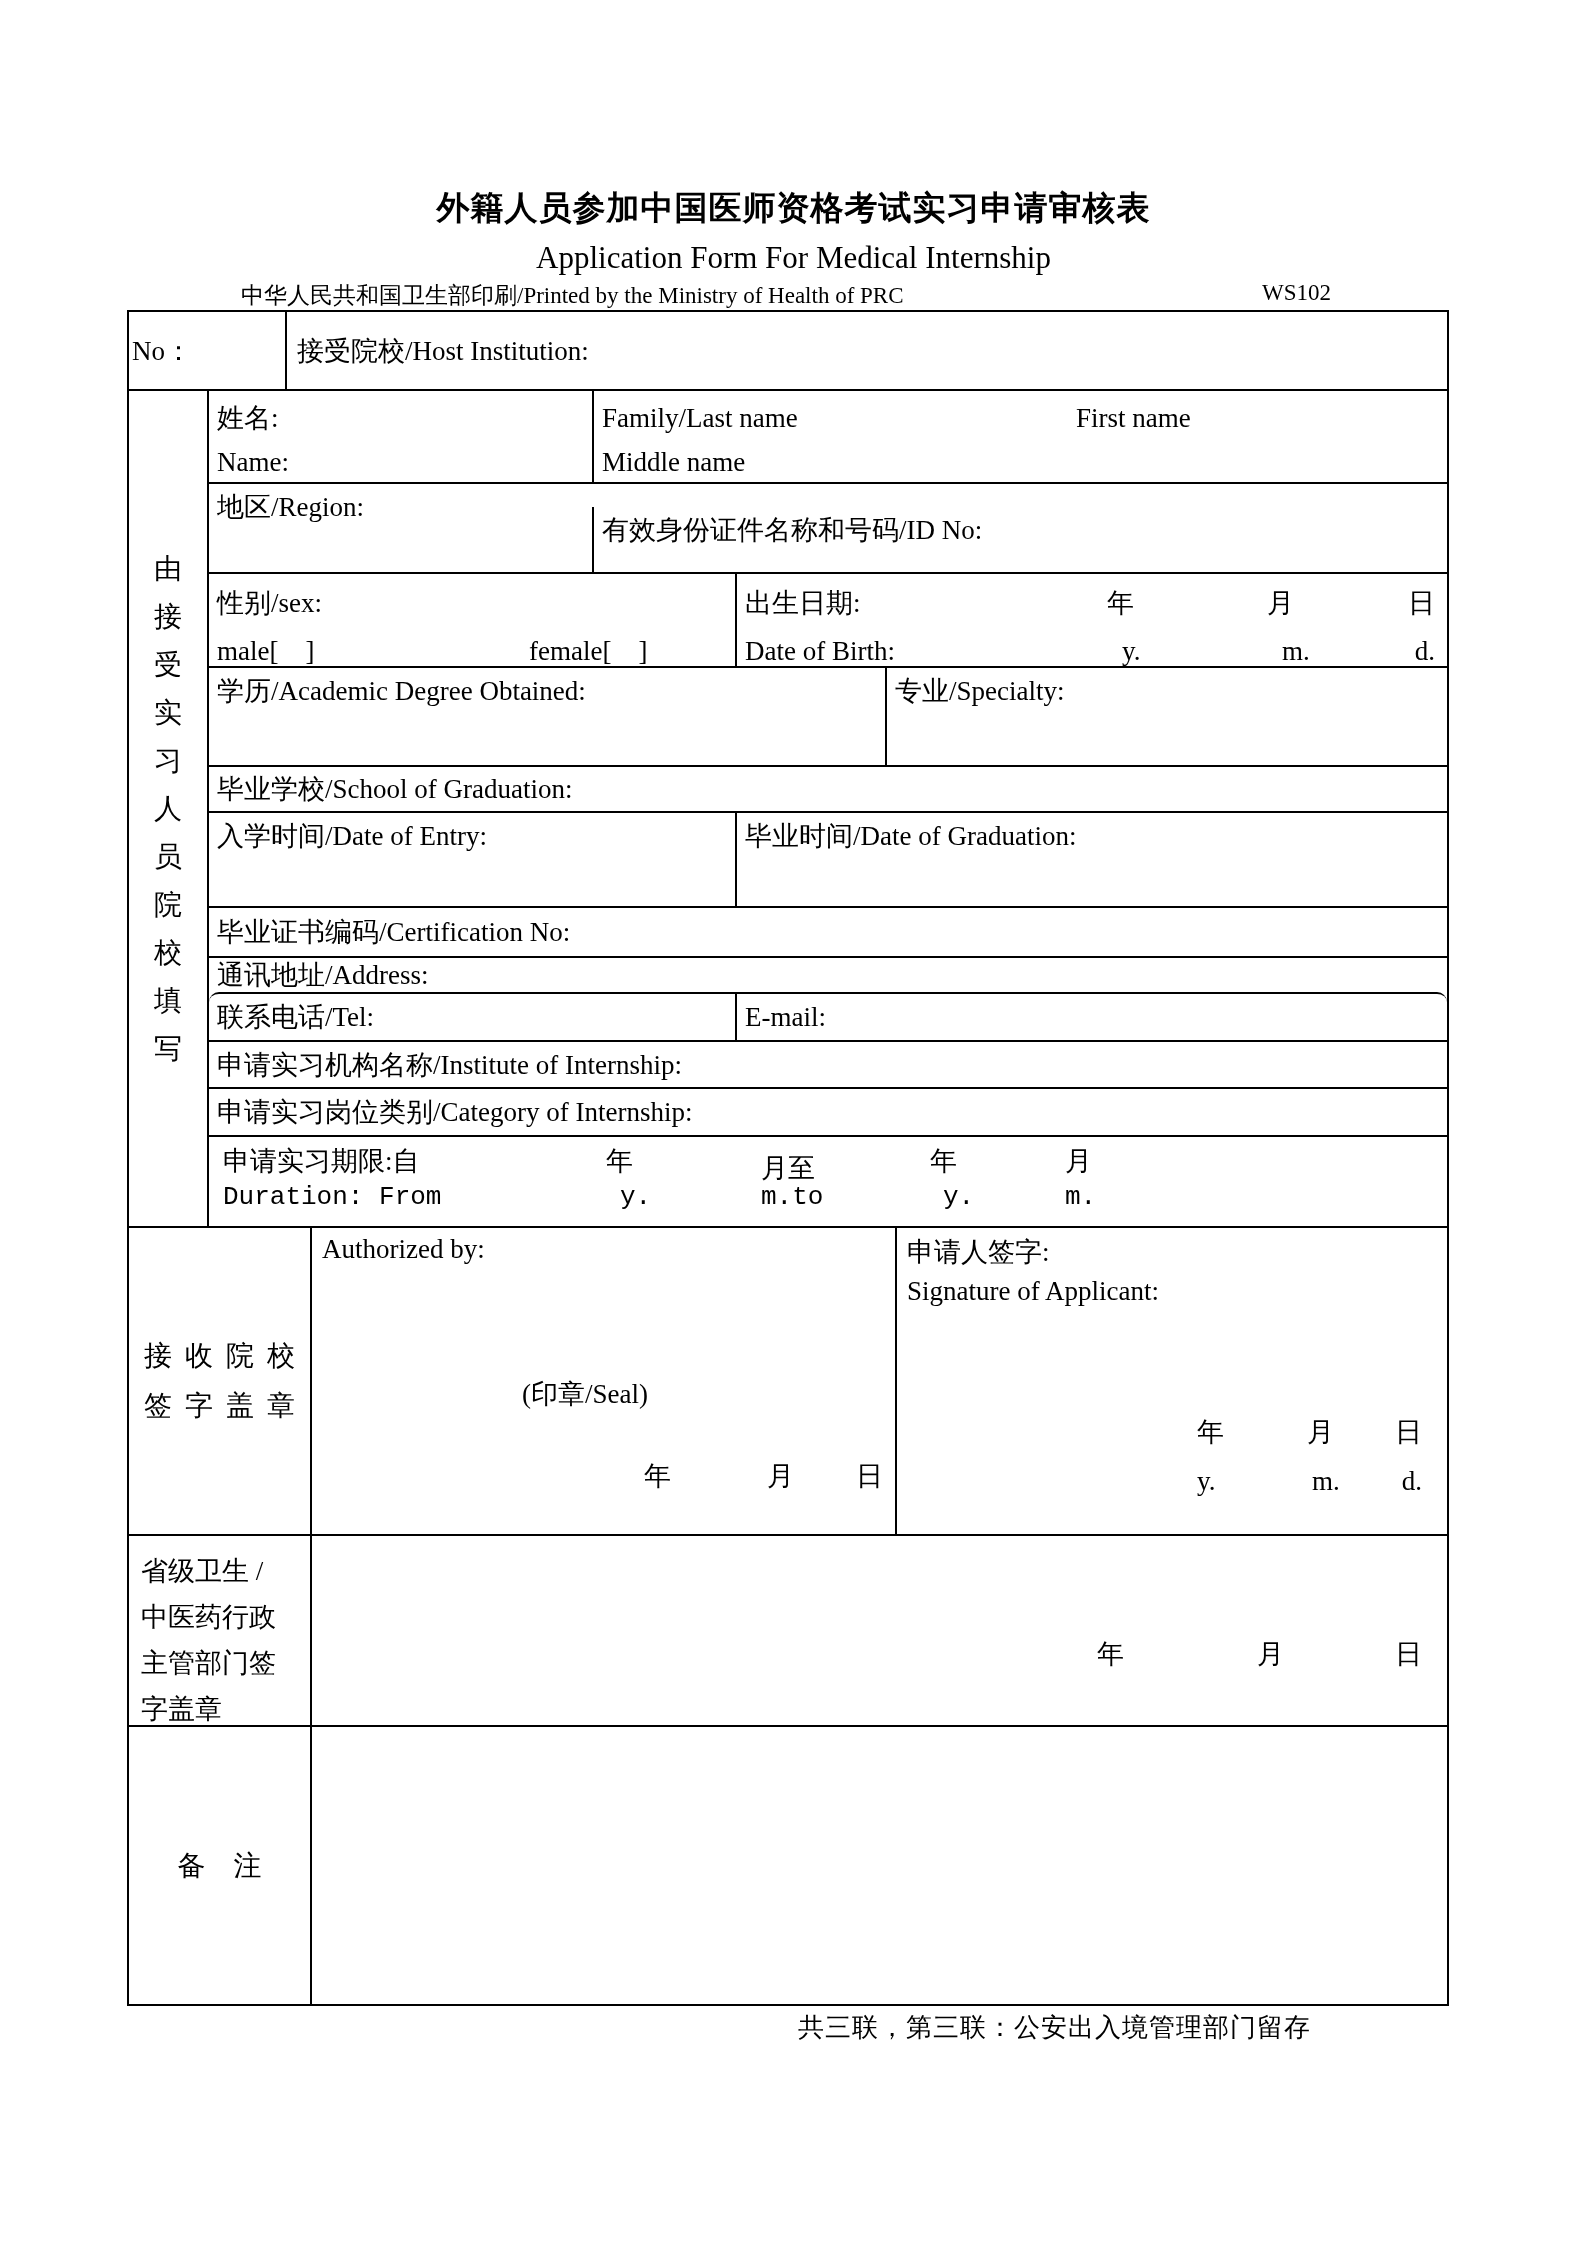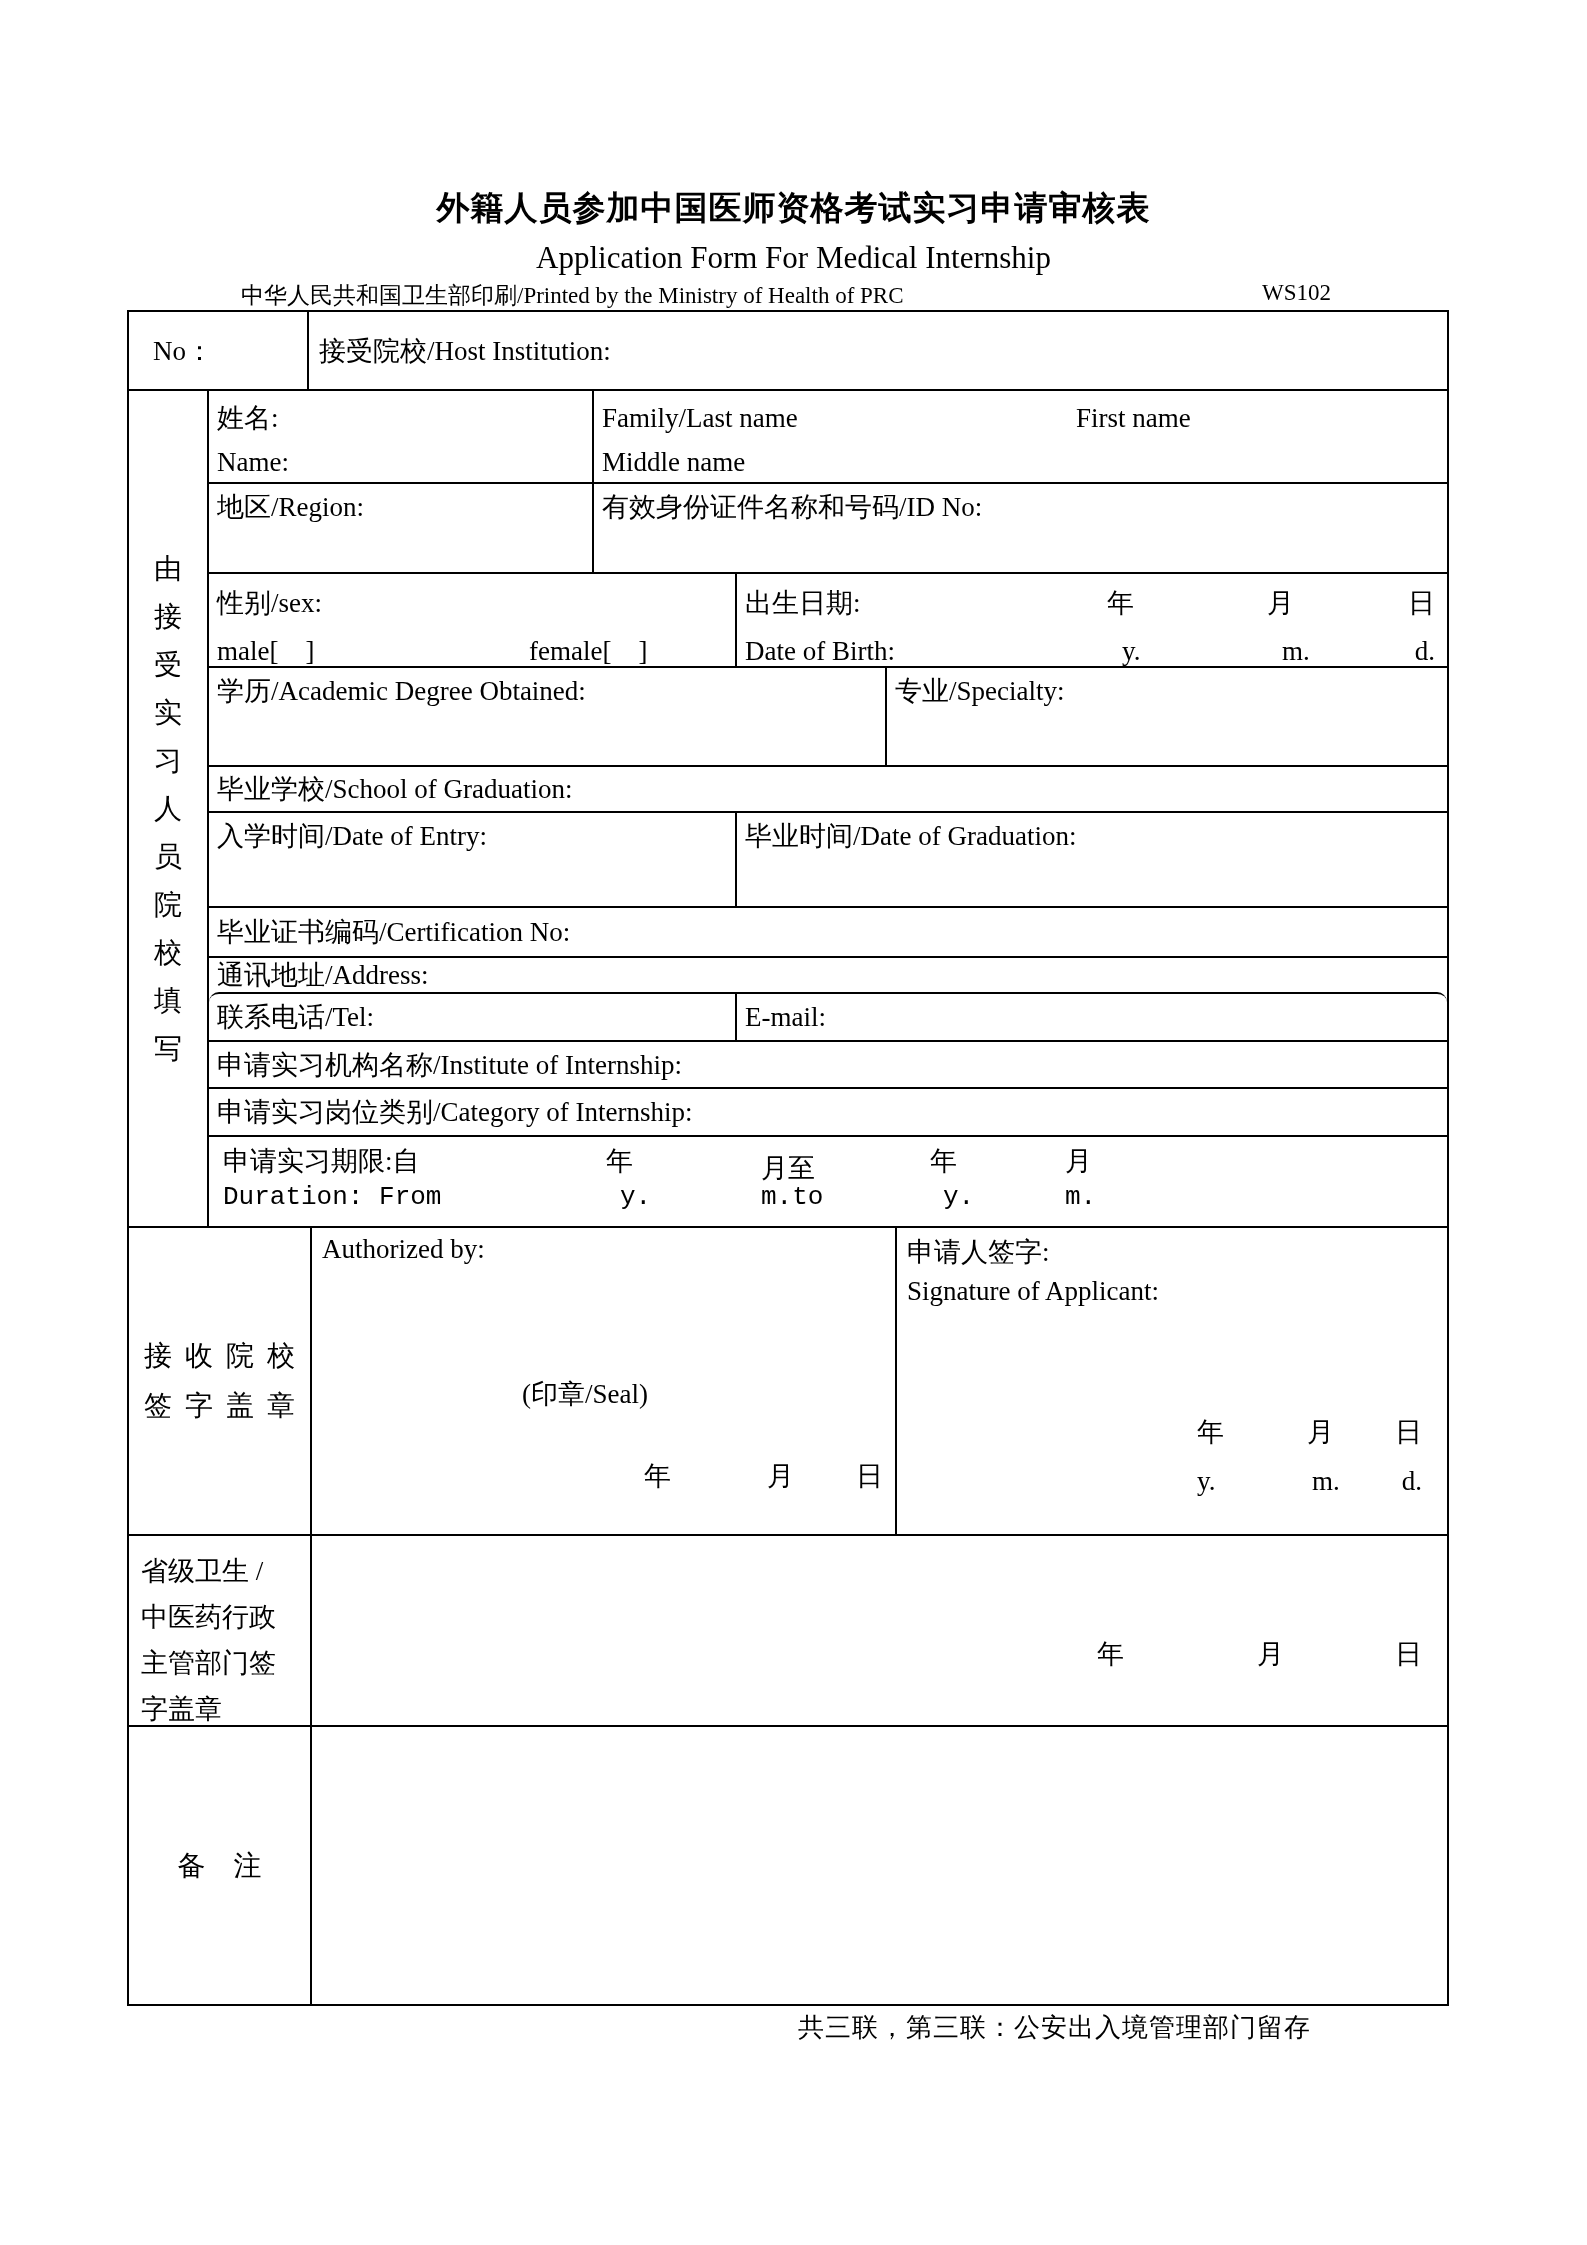--- a/index.html
+++ b/index.html
@@ -34,21 +34,21 @@
   }
   .table *{box-sizing:border-box;}
   .sec{display:flex;flex:none;}
   .bt{border-top:2px solid #000;}
   .bl{border-left:2px solid #000;}
   .cell{position:relative;}
   .padc{padding:5px 8px;}
   .vcenter{display:flex;align-items:center;padding-left:8px;padding-right:8px;}
   
   .rowA{height:77px;}
-  .rowA .no-cell{width:178px;display:flex;align-items:center;padding-left:24px;}
+  .rowA .no-cell{width:156px;display:flex;align-items:center;padding-left:3px;}
   .rowA .host-cell{flex:1;display:flex;align-items:center;padding-left:10px;}
   
   .main{height:837px;}
   .side-strip{
     width:80px;display:flex;align-items:center;justify-content:center;
     border-right:2px solid #000;
   }
   .side-strip .vtext{
     width:30px;font-size:28px;line-height:48px;text-align:center;
     word-break:break-all;
@@ -112,21 +112,21 @@
           </div>
           <div class="cell padc lh44 bl" style="flex:1;">
             <div>Family/Last name</div>
             <span class="abs" style="left:482px;top:5px;line-height:44px;">First name</span>
             <div>Middle name</div>
           </div>
         </div>
 
         <div class="irow bt" style="height:90px;">
           <div class="cell padc" style="width:383px;">地区/Region:</div>
-          <div class="cell padc bl" style="flex:1;">有效身份证件名称和号码/ID No:</div>
+          <div class="cell padc bl" style="flex:1;margin-top:23px;">有效身份证件名称和号码/ID No:</div>
         </div>
 
         <div class="irow bt" style="height:94px;">
           <div class="cell padc lh48" style="width:526px;">
             <div>性别/sex:</div>
             <div>
               <span class="pre">male[　]</span>
               <span class="abs pre" style="left:320px;top:53px;">female[　]</span>
             </div>
           </div>

